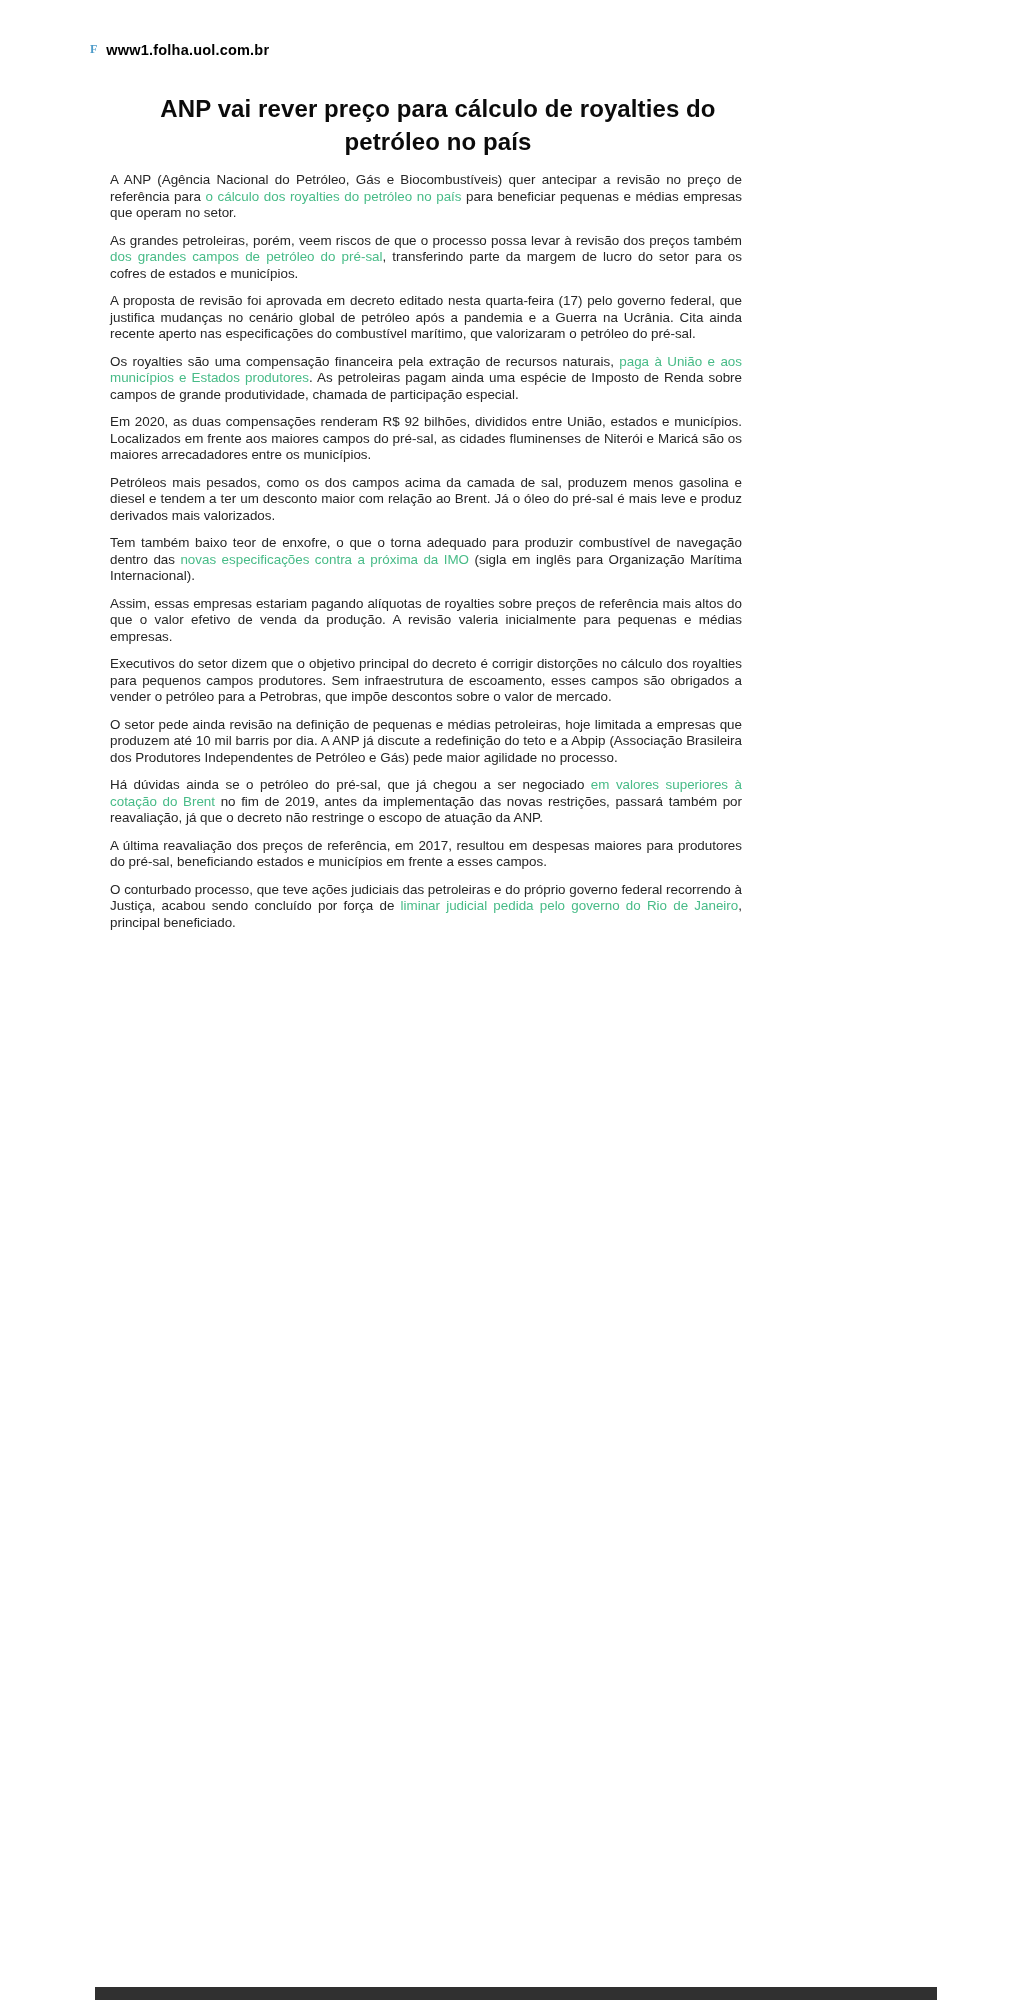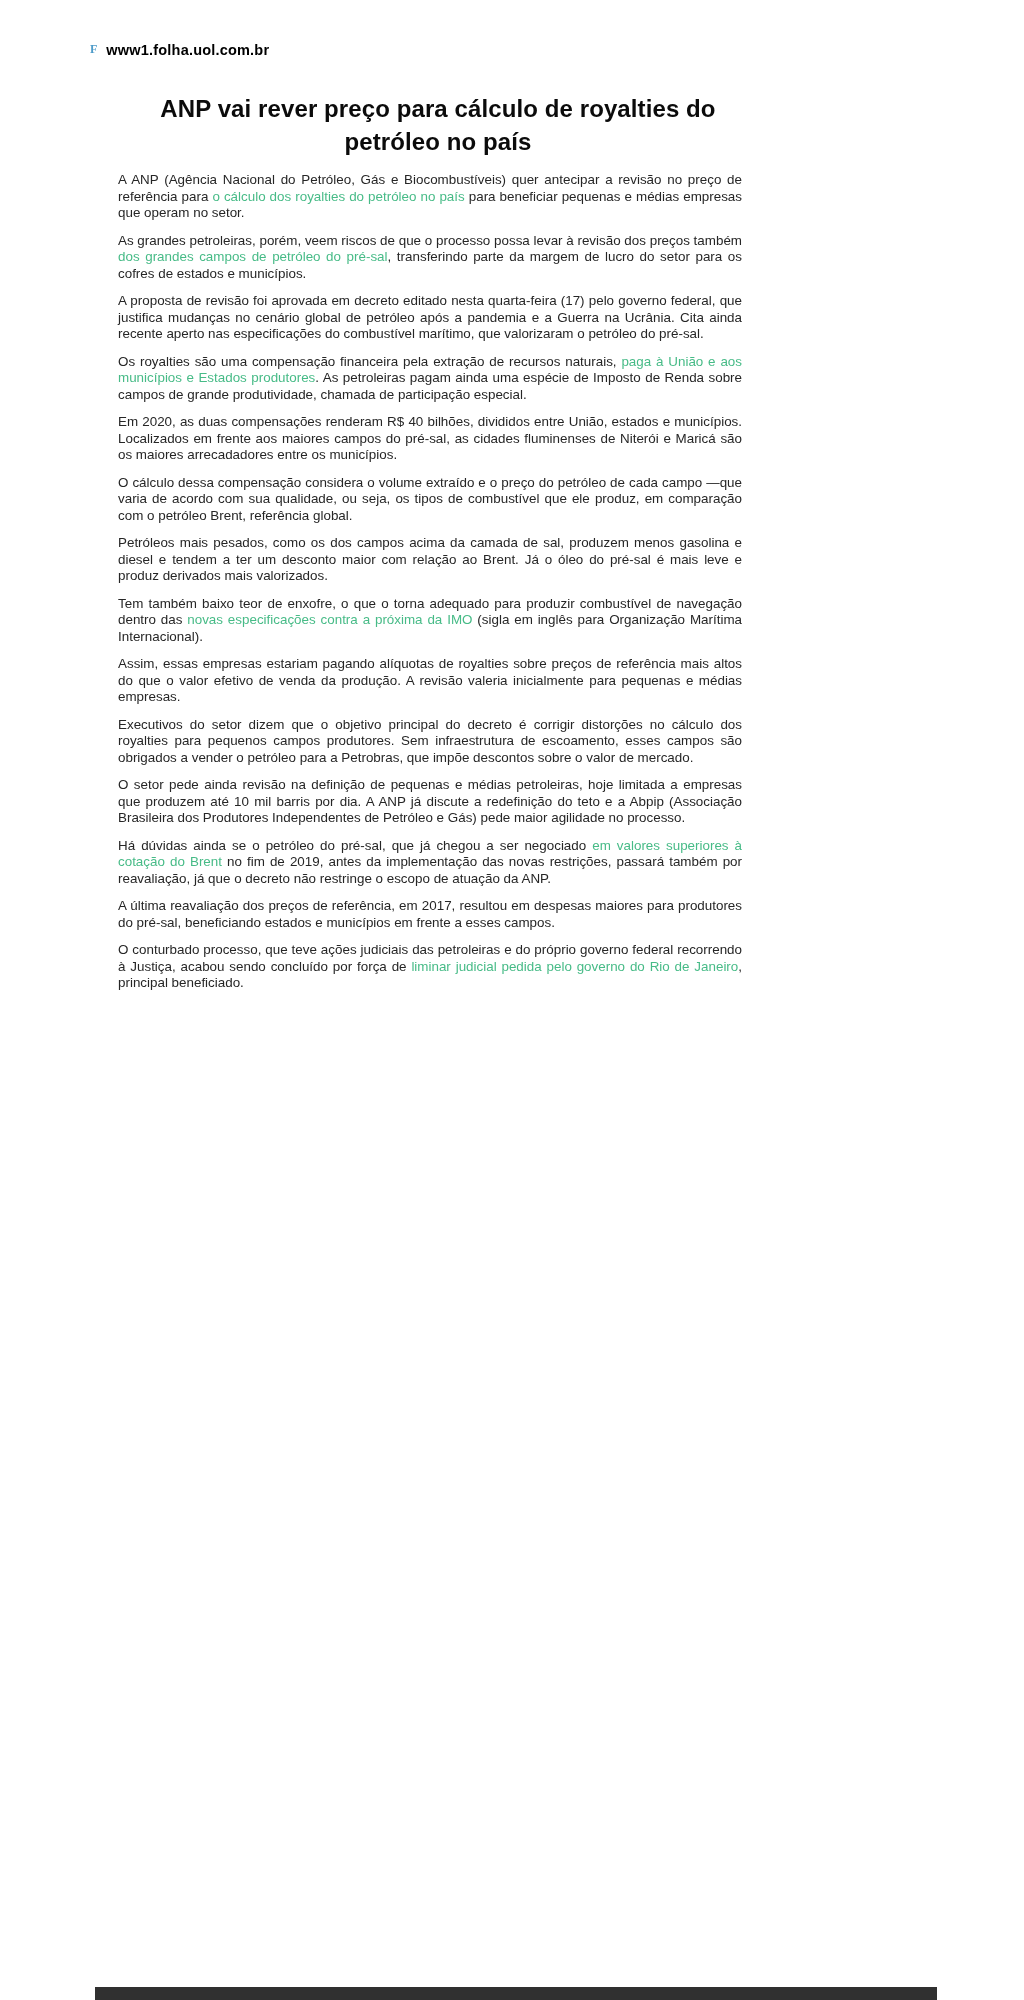--- a/index.html
+++ b/index.html
@@ -23,21 +23,21 @@
   }
   .headline{
     position:absolute;left:122px;top:76px;width:632px;
     text-align:center;font-size:24px;font-weight:700;color:#0b0b0b;
     line-height:1.38;letter-spacing:.1px;
   }
   .article{
     position:absolute;left:110px;top:172px;width:632px;
   }
   .article p{
-    margin:0 0 11px 8px;
+    margin:0 0 11px 0;
     font-size:13.4px;line-height:16.5px;color:#262626;
     text-align:justify;
   }
   .article a{
     color:var(--link-green,#47bb87);text-decoration:none;cursor:pointer;
   }
   .footer-bar{
     position:absolute;left:95px;bottom:0;width:842px;height:13px;
     background:var(--footer-bar,#303030);
   }
@@ -50,22 +50,21 @@
   <span class="site-label">www1.folha.uol.com.br</span>
 </div>
 
 <h1 class="headline">ANP vai rever preço para cálculo de royalties do petróleo no país</h1>
 
 <div class="article">
     <p><span>A ANP (Agência Nacional do Petróleo, Gás e Biocombustíveis) quer antecipar a revisão no preço de referência para </span><a>o cálculo dos royalties do petróleo no país</a><span> para beneficiar pequenas e médias empresas que operam no setor.</span></p>
     <p><span>As grandes petroleiras, porém, veem riscos de que o processo possa levar à revisão dos preços também </span><a>dos grandes campos de petróleo do pré-sal</a><span>, transferindo parte da margem de lucro do setor para os cofres de estados e municípios.</span></p>
     <p><span>A proposta de revisão foi aprovada em decreto editado nesta quarta-feira (17) pelo governo federal, que justifica mudanças no cenário global de petróleo após a pandemia e a Guerra na Ucrânia. Cita ainda recente aperto nas especificações do combustível marítimo, que valorizaram o petróleo do pré-sal.</span></p>
     <p><span>Os royalties são uma compensação financeira pela extração de recursos naturais, </span><a>paga à União e aos municípios e Estados produtores</a><span>. As petroleiras pagam ainda uma espécie de Imposto de Renda sobre campos de grande produtividade, chamada de participação especial.</span></p>
-    <p><span>Em 2020, as duas compensações renderam R$ 40 bilhões, divididos entre União, estados e municípios. Localizados em frente aos maiores campos do pré-sal, as cidades fluminenses de Niterói e Maricá são os maiores arrecadadores entre os municípios.</span></p>
-    <p><span>O cálculo dessa compensação considera o volume extraído e o preço do petróleo de cada campo —que varia de acordo com sua qualidade, ou seja, os tipos de combustível que ele produz, em comparação com o petróleo Brent, referência global.</span></p>
+    <p><span>Em 2020, as duas compensações renderam R$ 92 bilhões, divididos entre União, estados e municípios. Localizados em frente aos maiores campos do pré-sal, as cidades fluminenses de Niterói e Maricá são os maiores arrecadadores entre os municípios.</span></p>
     <p><span>Petróleos mais pesados, como os dos campos acima da camada de sal, produzem menos gasolina e diesel e tendem a ter um desconto maior com relação ao Brent. Já o óleo do pré-sal é mais leve e produz derivados mais valorizados.</span></p>
     <p><span>Tem também baixo teor de enxofre, o que o torna adequado para produzir combustível de navegação dentro das </span><a>novas especificações contra a próxima da IMO</a><span> (sigla em inglês para Organização Marítima Internacional).</span></p>
     <p><span>Assim, essas empresas estariam pagando alíquotas de royalties sobre preços de referência mais altos do que o valor efetivo de venda da produção. A revisão valeria inicialmente para pequenas e médias empresas.</span></p>
     <p><span>Executivos do setor dizem que o objetivo principal do decreto é corrigir distorções no cálculo dos royalties para pequenos campos produtores. Sem infraestrutura de escoamento, esses campos são obrigados a vender o petróleo para a Petrobras, que impõe descontos sobre o valor de mercado.</span></p>
     <p><span>O setor pede ainda revisão na definição de pequenas e médias petroleiras, hoje limitada a empresas que produzem até 10 mil barris por dia. A ANP já discute a redefinição do teto e a Abpip (Associação Brasileira dos Produtores Independentes de Petróleo e Gás) pede maior agilidade no processo.</span></p>
     <p><span>Há dúvidas ainda se o petróleo do pré-sal, que já chegou a ser negociado </span><a>em valores superiores à cotação do Brent</a><span> no fim de 2019, antes da implementação das novas restrições, passará também por reavaliação, já que o decreto não restringe o escopo de atuação da ANP.</span></p>
     <p><span>A última reavaliação dos preços de referência, em 2017, resultou em despesas maiores para produtores do pré-sal, beneficiando estados e municípios em frente a esses campos.</span></p>
     <p><span>O conturbado processo, que teve ações judiciais das petroleiras e do próprio governo federal recorrendo à Justiça, acabou sendo concluído por força de </span><a>liminar judicial pedida pelo governo do Rio de Janeiro</a><span>, principal beneficiado.</span></p>
   </div>
 

